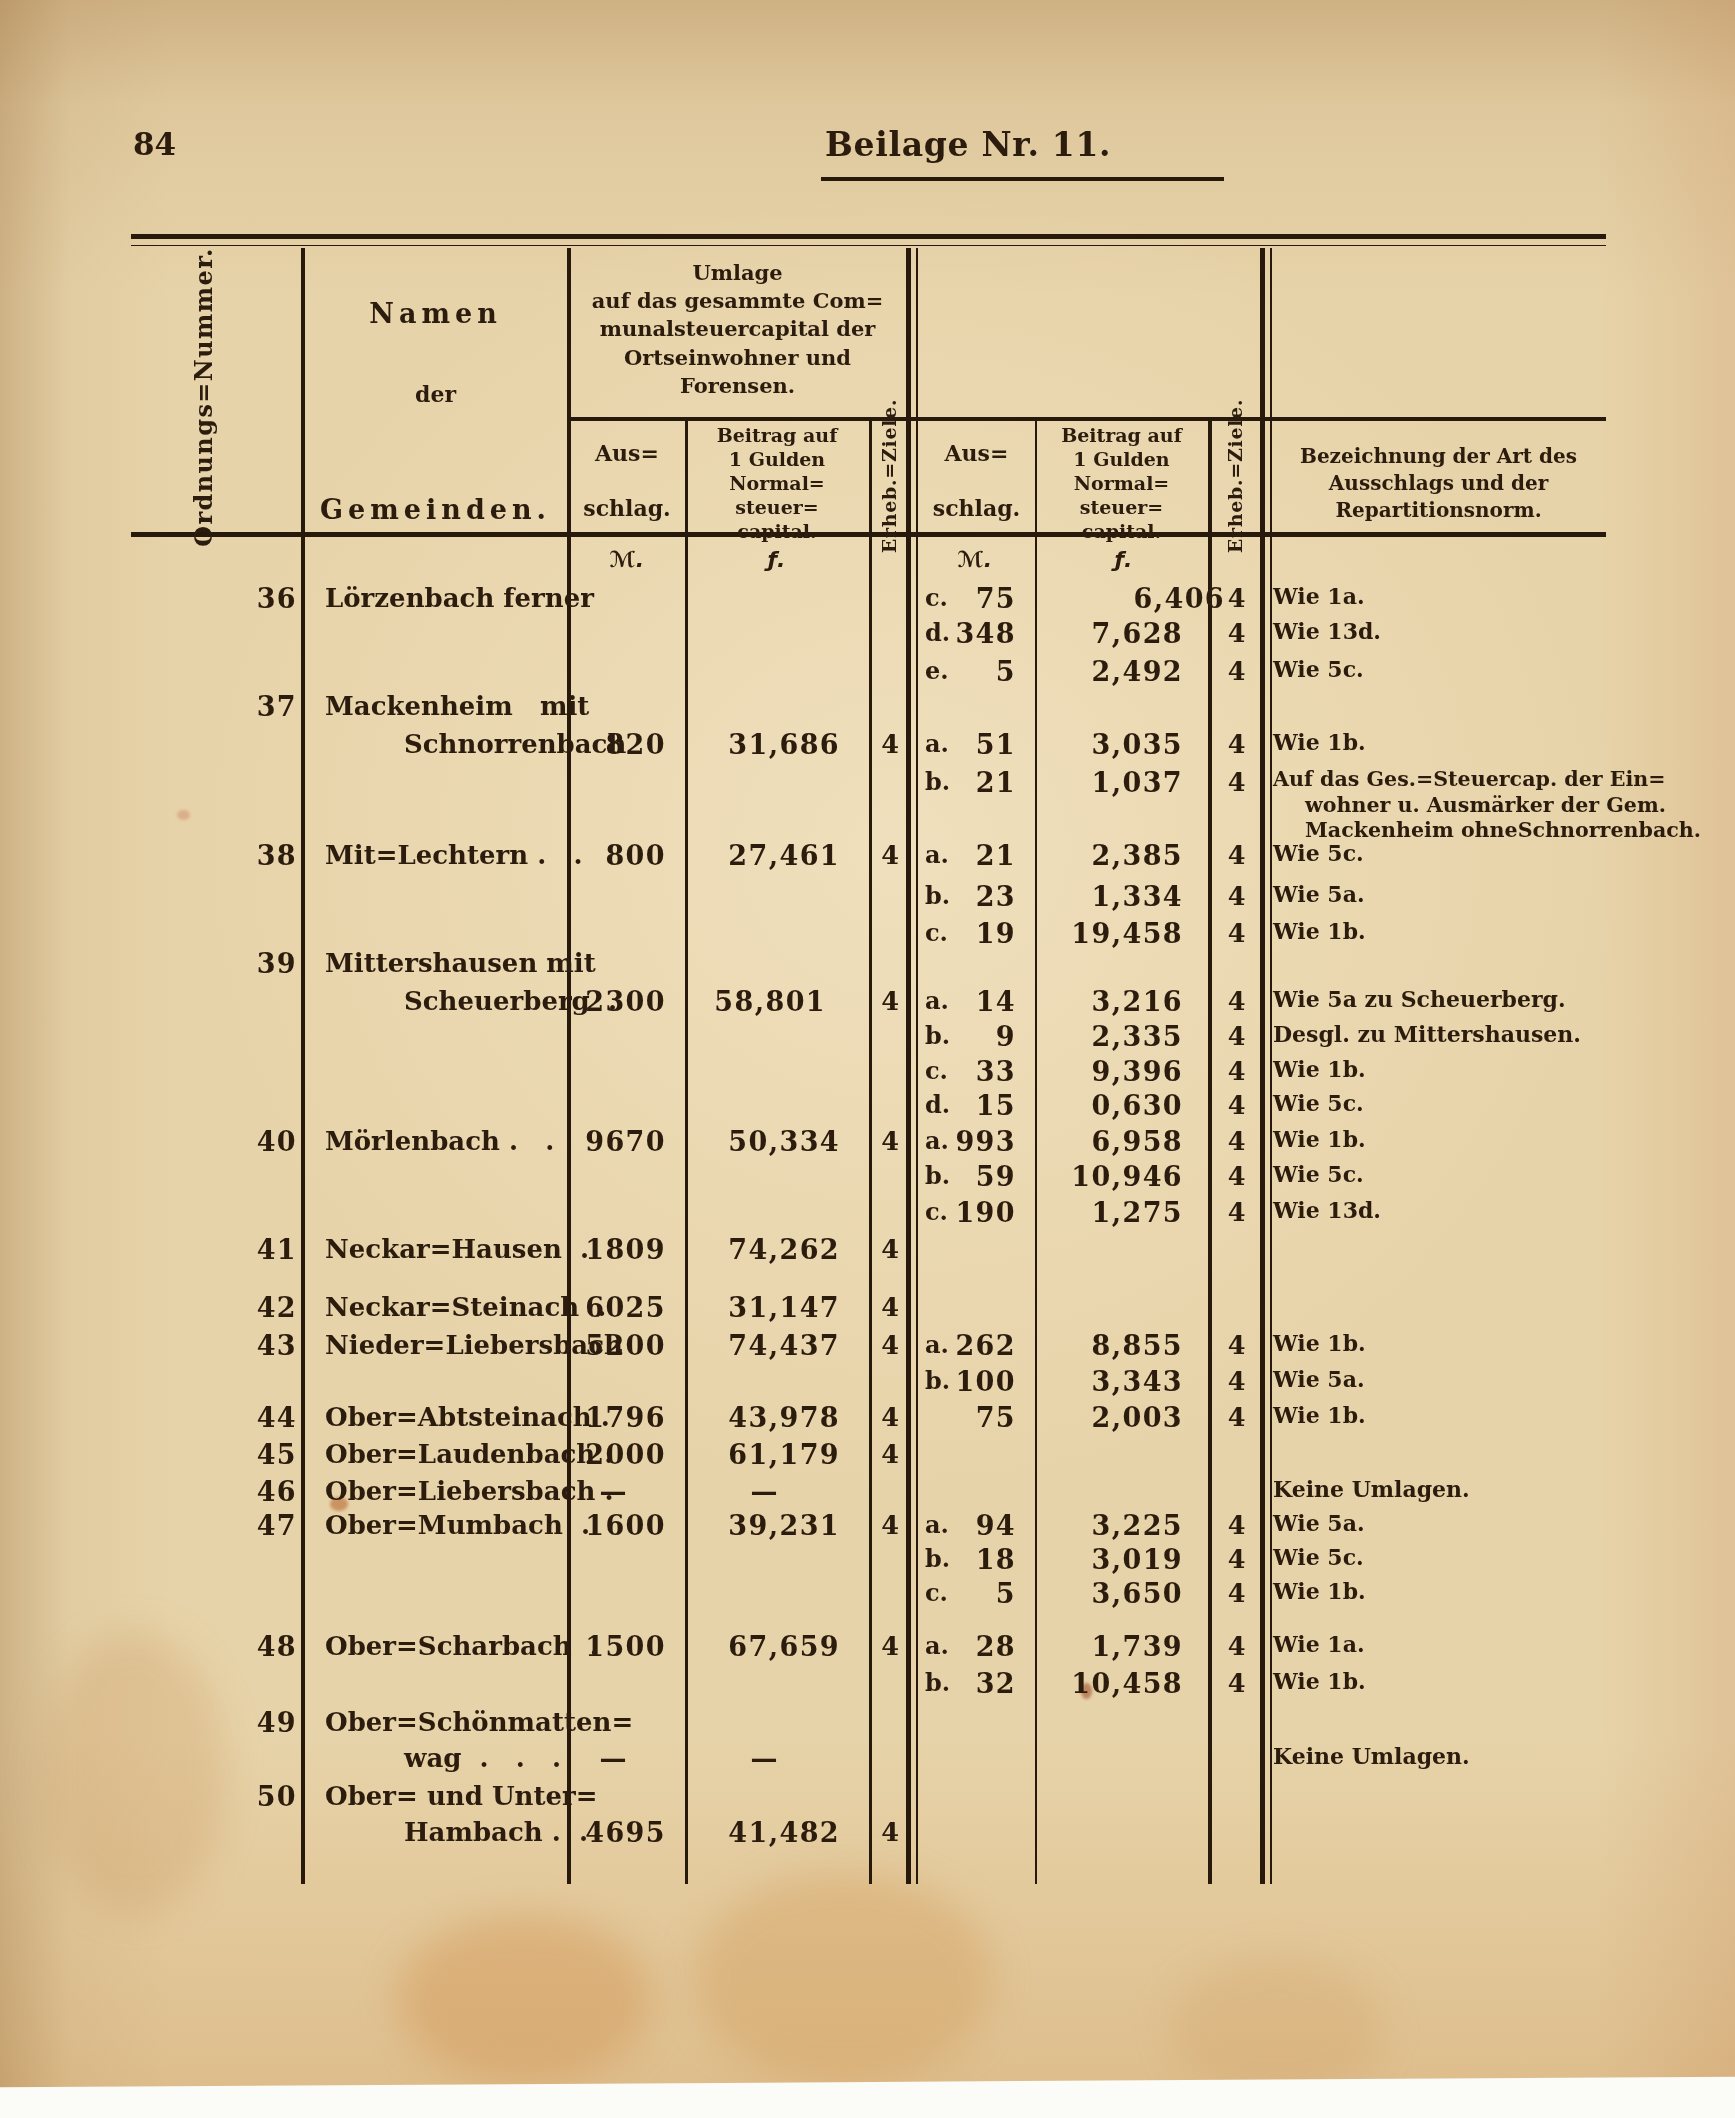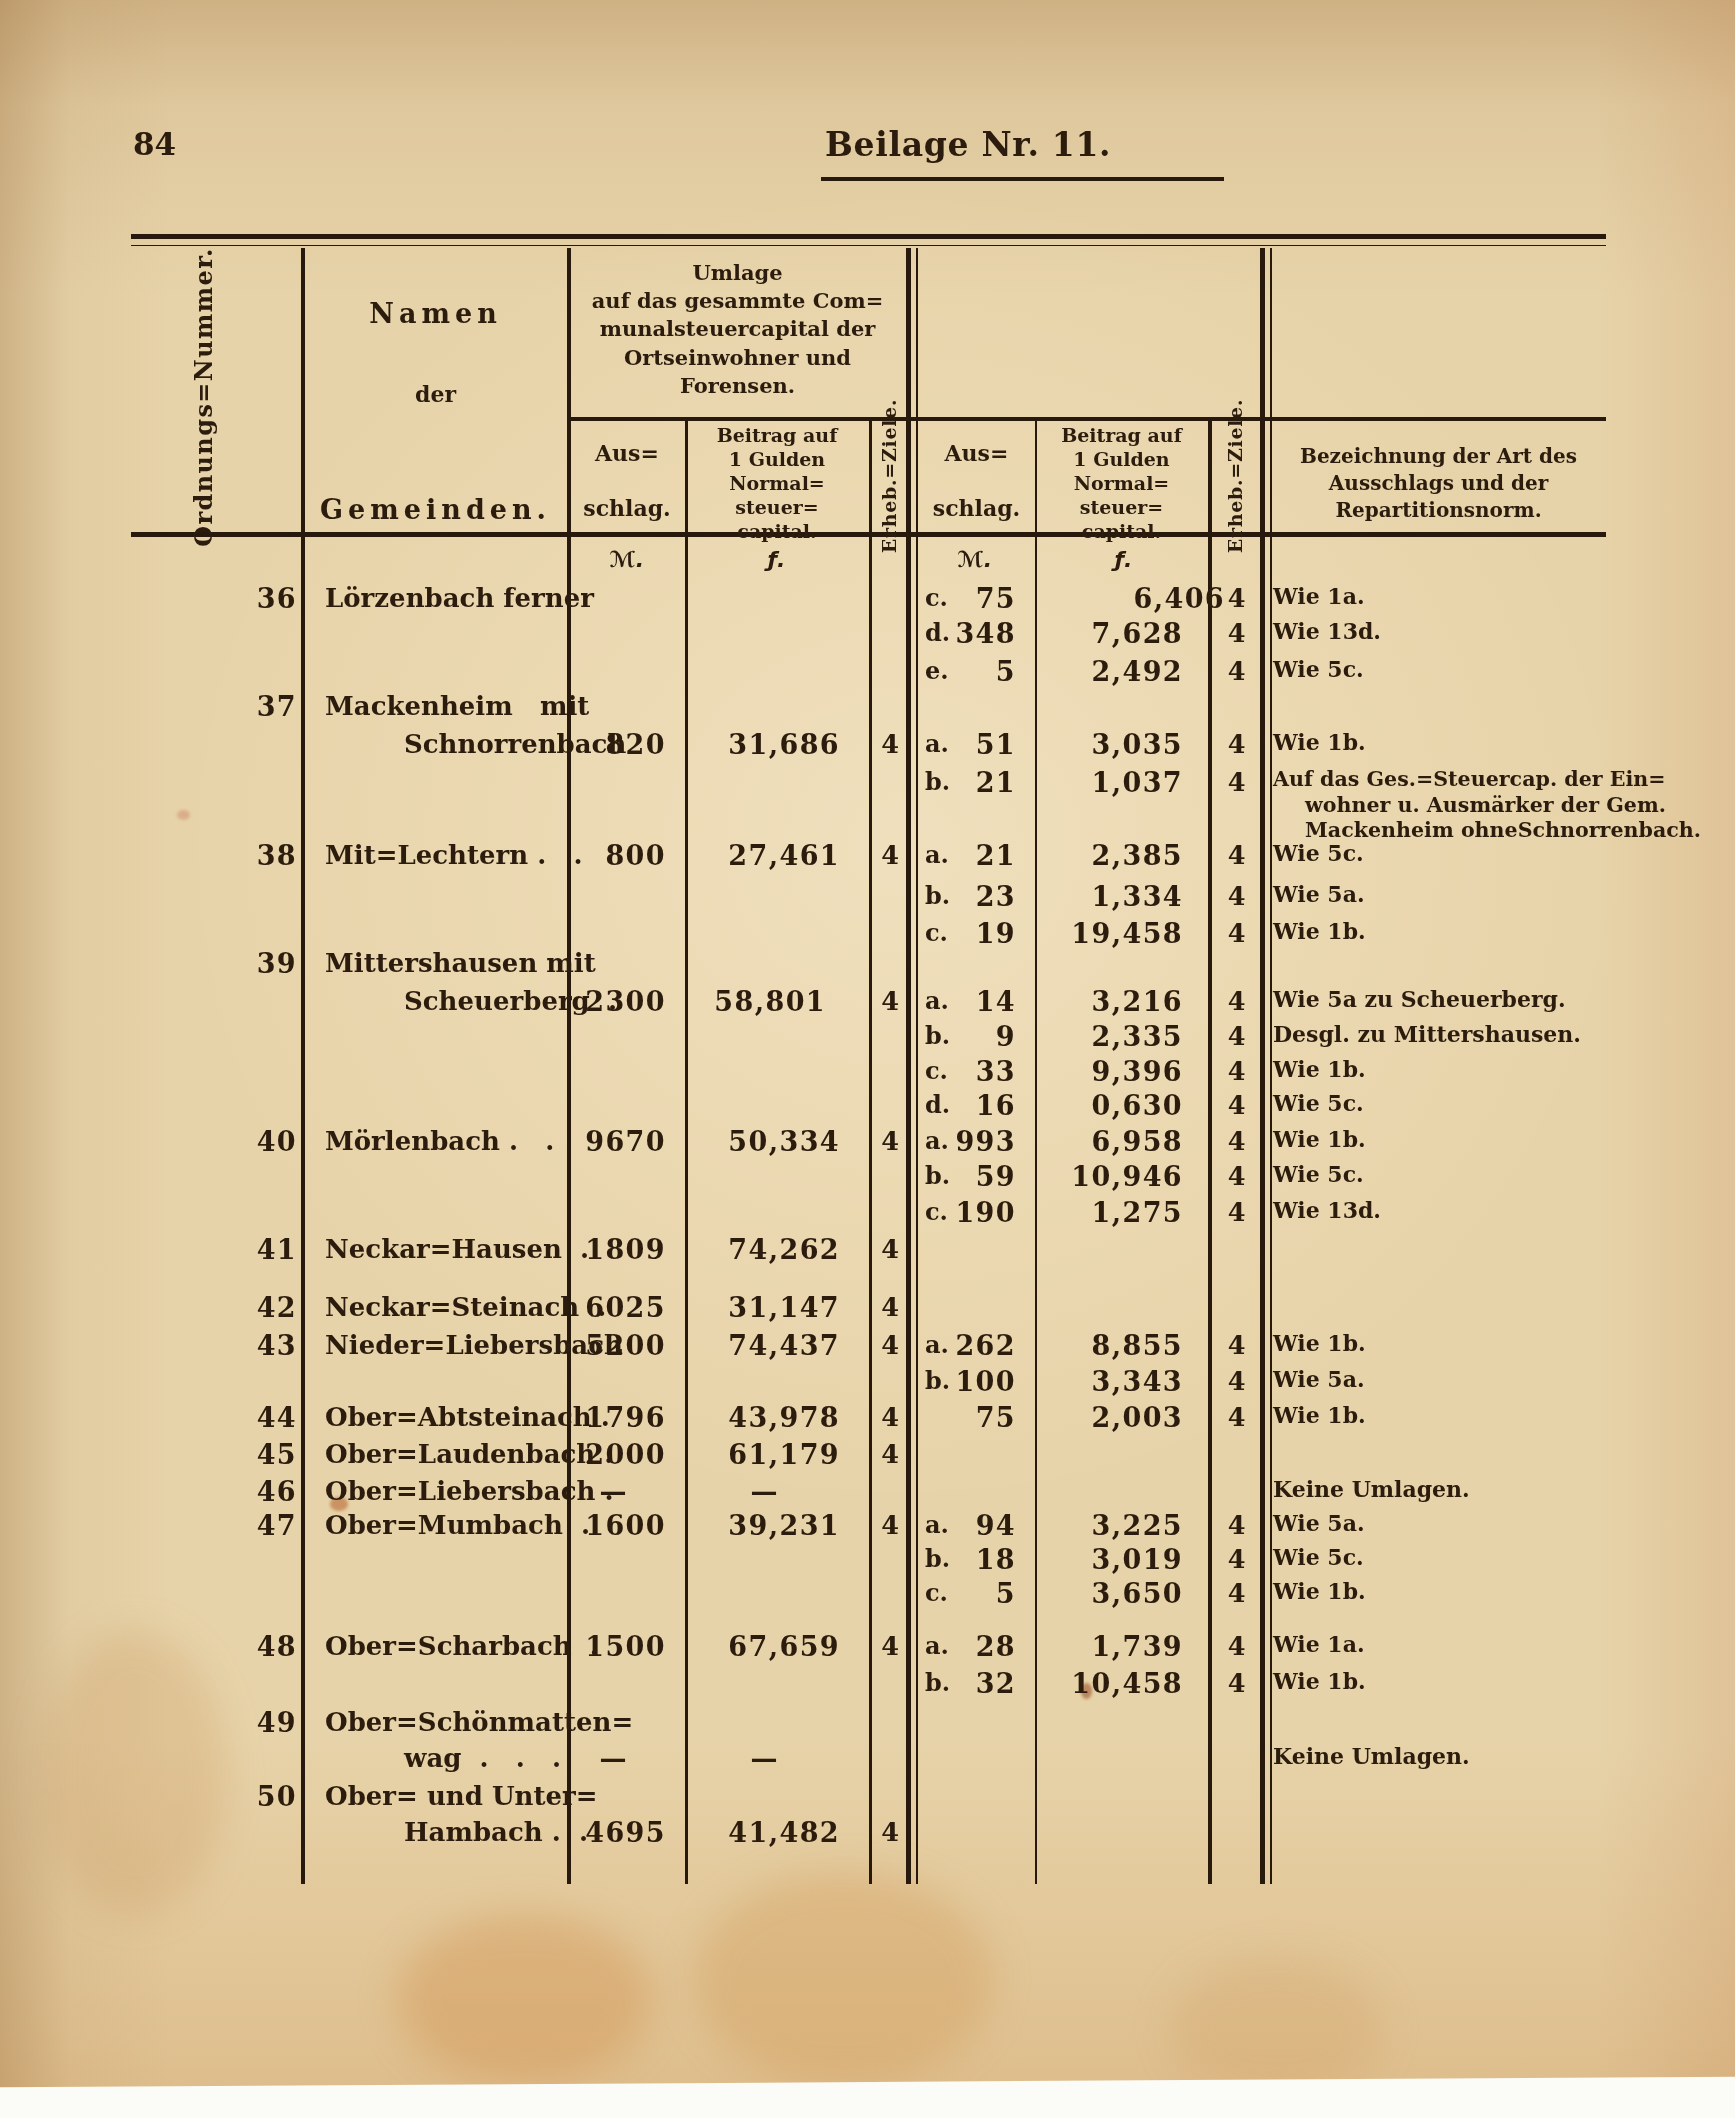--- a/index.html
+++ b/index.html
@@ -196,21 +196,21 @@
       <div class="txt c-val num right" style="left: 949px; width: 67px; top: 1021px;">9</div>
       <div class="txt c-val num right" style="left: 1034px; width: 149px; top: 1021px;">2,335</div>
       <div class="txt c-ziele center" style="left: 1211px; width: 51px; top: 1021px;">4</div>
       <div class="txt c-art" style="left: 1273px; top: 1021px;">Desgl. zu Mittershausen.</div>
       <div class="txt c-pos" style="left: 925px; top: 1056px;">c.</div>
       <div class="txt c-val num right" style="left: 949px; width: 67px; top: 1056px;">33</div>
       <div class="txt c-val num right" style="left: 1034px; width: 149px; top: 1056px;">9,396</div>
       <div class="txt c-ziele center" style="left: 1211px; width: 51px; top: 1056px;">4</div>
       <div class="txt c-art" style="left: 1273px; top: 1056px;">Wie 1b.</div>
       <div class="txt c-pos" style="left: 925px; top: 1090px;">d.</div>
-      <div class="txt c-val num right" style="left: 949px; width: 67px; top: 1090px;">16</div>
+      <div class="txt c-val num right" style="left: 949px; width: 67px; top: 1090px;">15</div>
       <div class="txt c-val num right" style="left: 1034px; width: 149px; top: 1090px;">0,630</div>
       <div class="txt c-ziele center" style="left: 1211px; width: 51px; top: 1090px;">4</div>
       <div class="txt c-art" style="left: 1273px; top: 1090px;">Wie 5c.</div>
       <div class="txt c-nr num right" style="left: 225px; width: 72px; top: 1126px;">40</div>
       <div class="txt c-name" style="left: 325px; top: 1126px;">Mörlenbach&nbsp;.&nbsp;&nbsp;&nbsp;.</div>
       <div class="txt c-val num right" style="left: 560px; width: 106px; top: 1126px;">9670</div>
       <div class="txt c-val num right" style="left: 688px; width: 152px; top: 1126px;">50,334</div>
       <div class="txt c-ziele center" style="left: 871px; width: 38px; top: 1126px;">4</div>
       <div class="txt c-pos" style="left: 925px; top: 1126px;">a.</div>
       <div class="txt c-val num right" style="left: 949px; width: 67px; top: 1126px;">993</div>

